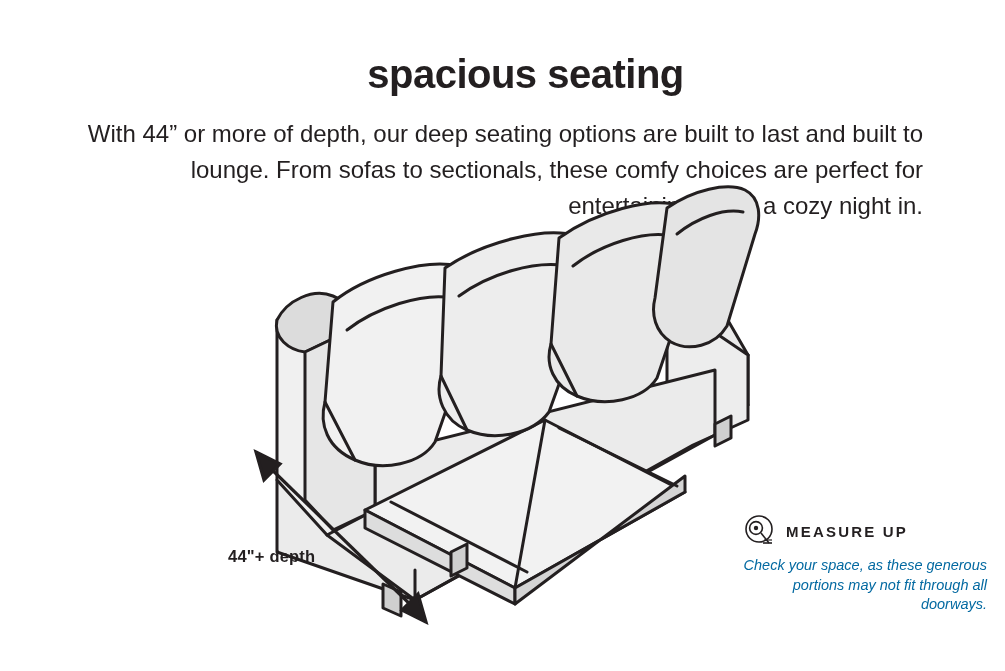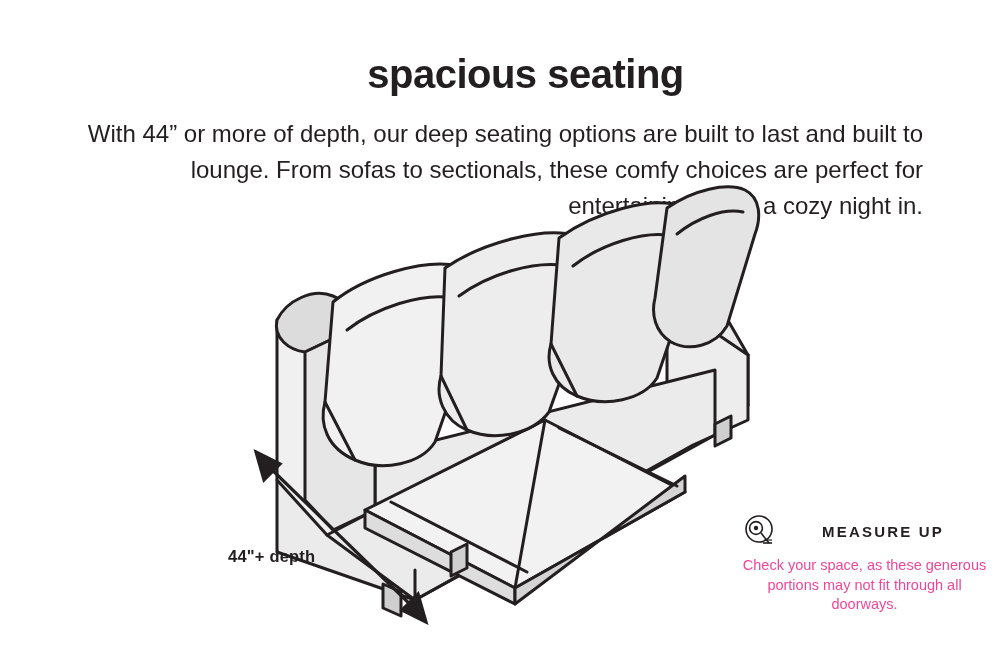--- a/index.html
+++ b/index.html
@@ -67,29 +67,29 @@
     display: flex;
     align-items: center;
     gap: 10px;
     justify-content: flex-start;
   }
   .measure-title {
     font-size: 15px;
     font-weight: bold;
     letter-spacing: 2.2px;
     color: #231f20;
-    margin-left: 36px;
   }
   .measure-body {
     margin-top: 8px;
     font-size: 14.5px;
     line-height: 1.35;
-    text-align: center;
-    color: #ec4899;
+    text-align: right;
+    color: #0369a1;
     width: 100%;
+    font-style: italic;
   }
   .icon-wrap {
     width: 34px;
     height: 34px;
     flex: 0 0 34px;
   }
 </style>
 </head>
 <body>
 

